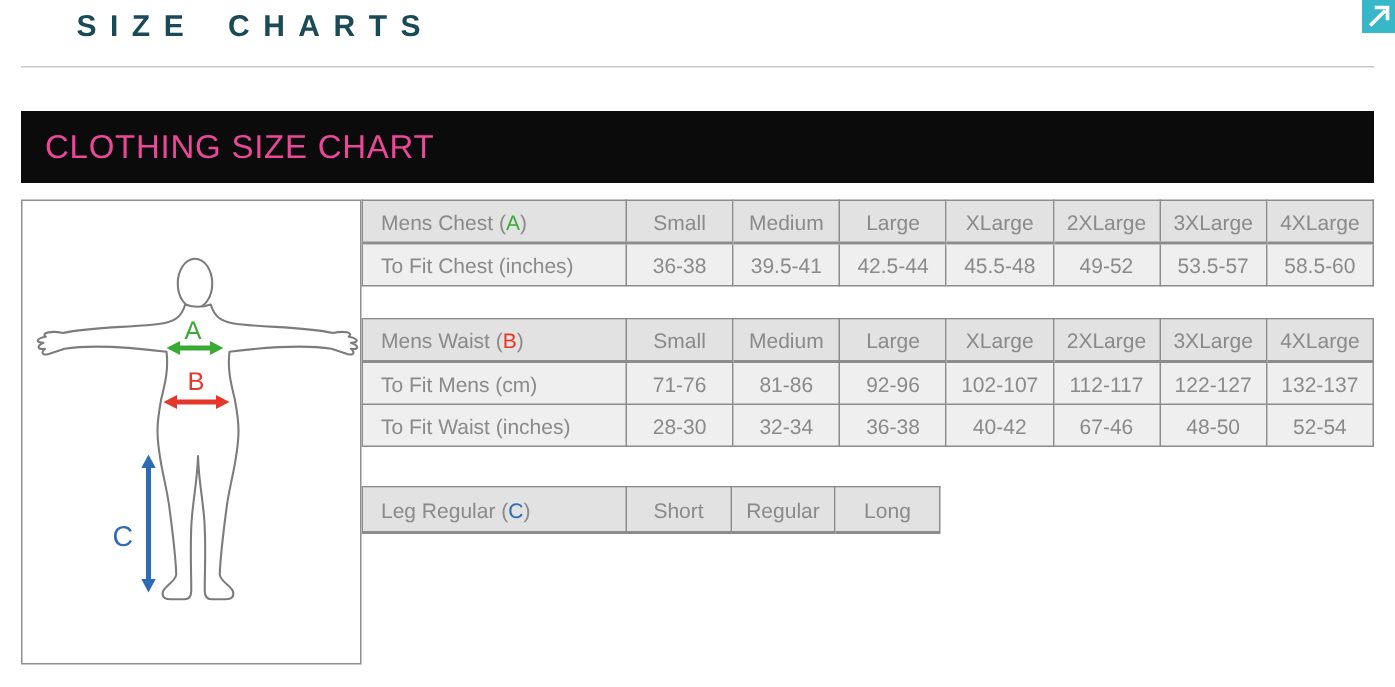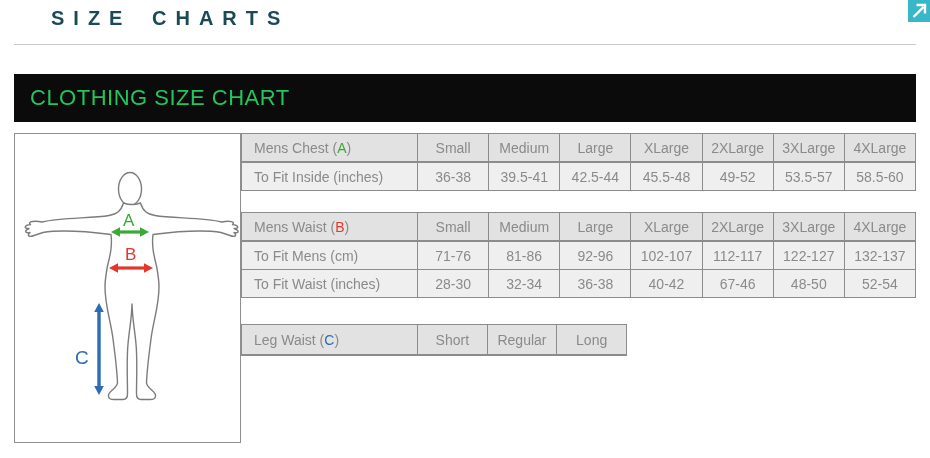--- a/index.html
+++ b/index.html
@@ -10,21 +10,21 @@
   .page-title{position:absolute;left:15px;top:7px;font-size:20px;font-weight:bold;
               letter-spacing:9px;word-spacing:6px;color:#1b4a57;white-space:nowrap;margin-left:36px;}
   .title-rule{position:absolute;left:14px;width:902px;top:44px;height:0;
               border-top:1px solid #c9c9c9;}
   .corner-btn{position:absolute;right:0;top:0;width:22px;height:22px;background:#38b7c8;
               border:none;padding:0;cursor:pointer;display:flex;align-items:center;justify-content:center;}
   .corner-btn svg{display:block;}
 
   
   .banner{position:absolute;left:14px;top:74px;width:886px;height:48px;background:#0b0b0b;
-          color:#22c55e;display:flex;align-items:center;padding-left:16px;
+          color:#ec4899;display:flex;align-items:center;padding-left:16px;
           font-size:22px;letter-spacing:.5px;}
 
   
   .content{position:absolute;left:14px;top:133px;display:flex;align-items:flex-start;}
   .figure-panel{width:225px;height:308px;border:1px solid #8f8f8f;background:#ffffff;
                 position:relative;flex:none;}
   .figure-panel svg{display:block;}
   .tables-col{width:675px;flex:none;}
 
   table.size-table{border-collapse:collapse;table-layout:fixed;width:675px;background:#ffffff;}
@@ -140,21 +140,21 @@
               <th>Medium</th>
               <th>Large</th>
               <th>XLarge</th>
               <th>2XLarge</th>
               <th>3XLarge</th>
               <th>4XLarge</th>
             </tr>
           </thead>
           <tbody>
             <tr>
-              <td class="label-cell">To Fit Inside (inches)</td>
+              <td class="label-cell">To Fit Chest (inches)</td>
               <td>36-38</td>
               <td>39.5-41</td>
               <td>42.5-44</td>
               <td>45.5-48</td>
               <td>49-52</td>
               <td>53.5-57</td>
               <td>58.5-60</td>
             </tr>
           </tbody>
         </table>
@@ -192,21 +192,21 @@
               <td>67-46</td>
               <td>48-50</td>
               <td>52-54</td>
             </tr>
           </tbody>
         </table>
       <div class="gap-b"></div>
       <table class="size-table narrow tall">
           <thead>
             <tr>
-              <th class="label-cell"><span>Leg Waist (</span><span style="color: rgb(45, 108, 181);">C</span><span>)</span></th>
+              <th class="label-cell"><span>Leg Regular (</span><span style="color: rgb(45, 108, 181);">C</span><span>)</span></th>
               <th>Short</th>
               <th>Regular</th>
               <th>Long</th>
             </tr>
           </thead>
           <tbody>
           </tbody>
         </table>
     </div>
 

